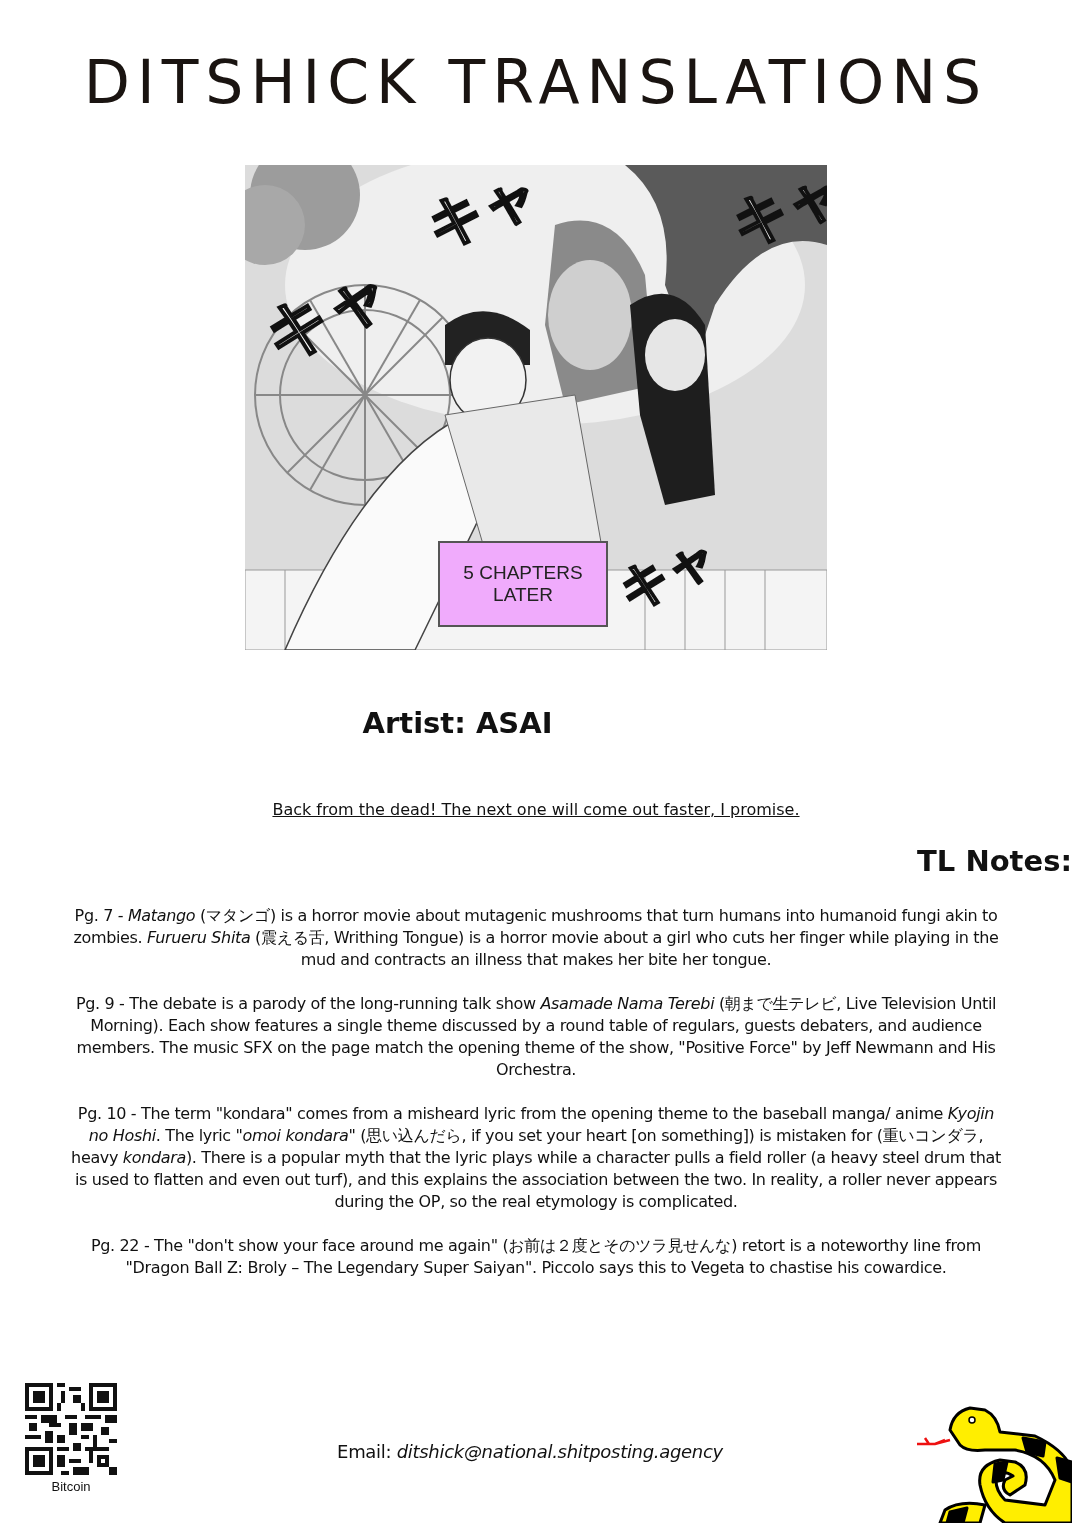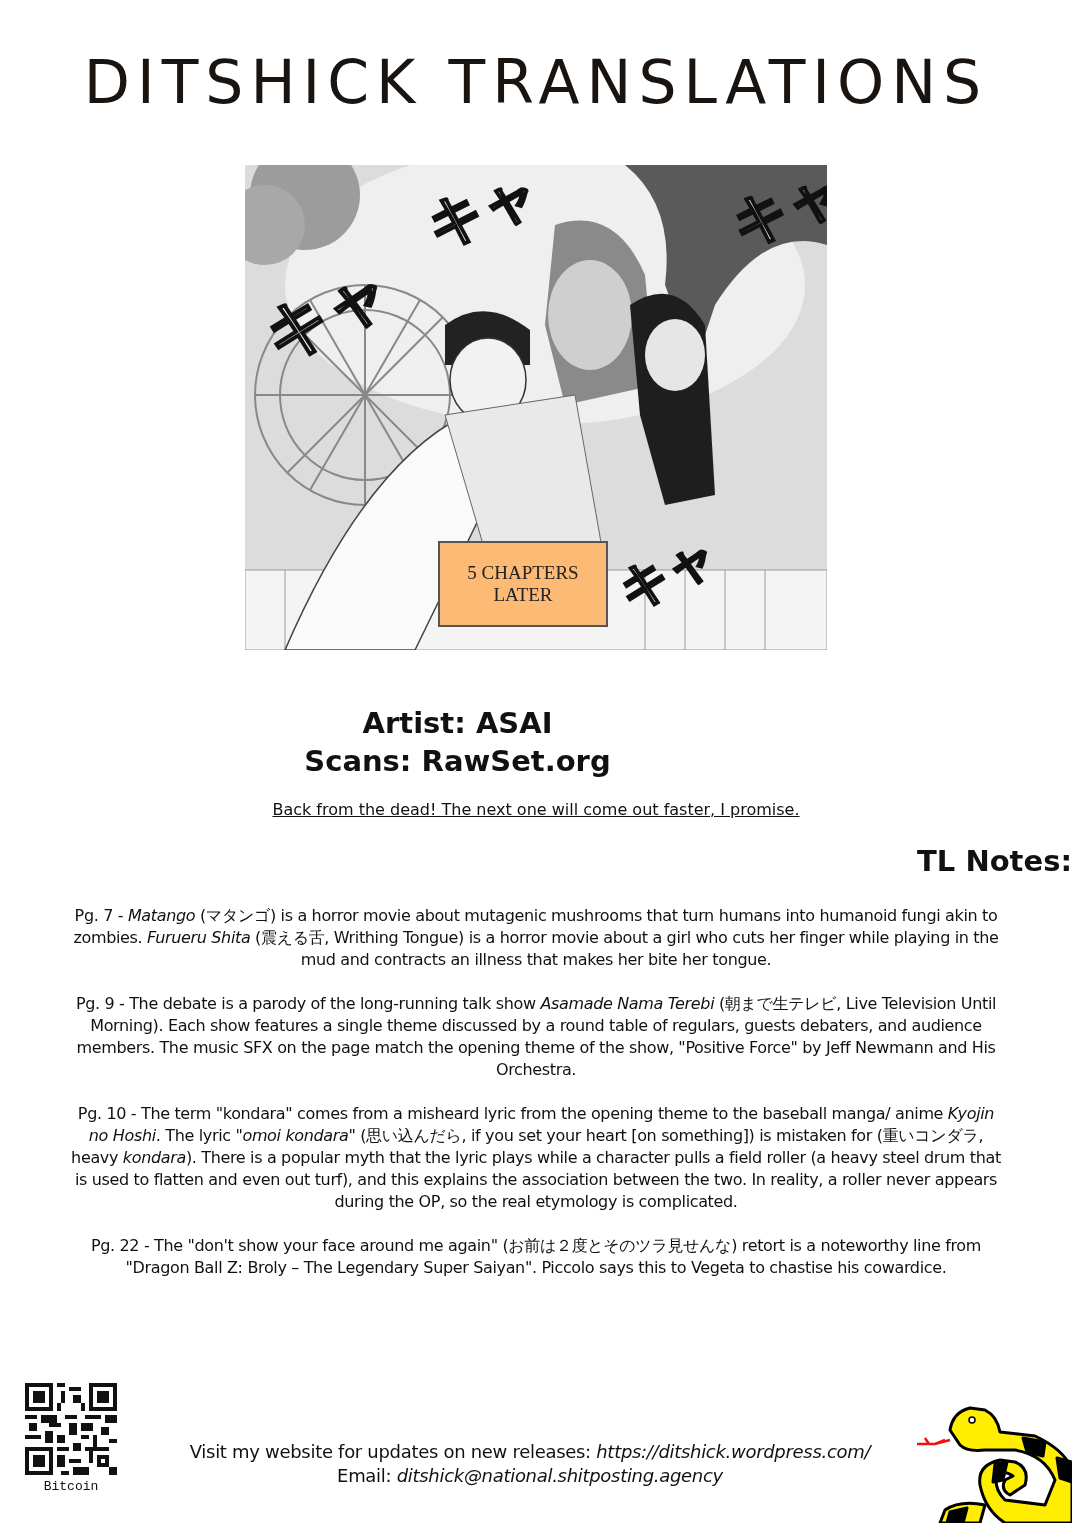--- a/index.html
+++ b/index.html
@@ -9,23 +9,23 @@
     font-family:"DejaVu Sans", sans-serif; font-size:60px; letter-spacing:7px;
     color:#1a1411; font-weight:normal; line-height:72px; transform:scaleY(1.0);
   }
   .manga {
     position:absolute; left:245px; top:165px; width:582px; height:485px;
     background:#d7d7d7; overflow:hidden;
   }
   .manga svg { position:absolute; left:0; top:0; }
   .caption-box {
     position:absolute; left:193px; top:376px; width:170px; height:86px;
-    background:#fdba74; border:2px solid #555; box-sizing:border-box;
+    background:#f0abfc; border:2px solid #555; box-sizing:border-box;
     display:flex; flex-direction:column; align-items:center; justify-content:center;
-    font-family:Liberation Serif, serif; font-size:19px; color:#222; line-height:22px;
+    font-family:Liberation Sans, sans-serif; font-size:19px; color:#222; line-height:22px;
   }
   .credits {
     position:absolute; left:0; top:704px; width:915px; text-align:center;
     font-family:"DejaVu Sans", sans-serif; font-weight:bold; font-size:29px; line-height:38px; color:#111;
   }
   .tagline {
     position:absolute; left:0; top:800px; width:1072px; text-align:center;
     font-family:"DejaVu Sans", sans-serif; font-size:16px; color:#111;text-decoration:underline;
   }
   .notes-heading {
@@ -33,21 +33,21 @@
     font-family:"DejaVu Sans", sans-serif; font-weight:bold; font-size:29px; color:#111;
   }
   .notes {
     position:absolute; left:70px; top:905px; width:932px; text-align:center;
     font-family:"DejaVu Sans", sans-serif; font-size:16px; line-height:22px; color:#111;
     letter-spacing:-0.35px;
   }
   .note { margin:0 0 22px 0; }
   .note i { font-style:italic; }
   .qr { position:absolute; left:25px; top:1383px; width:92px; height:92px; }
-  .qr-label { position:absolute; left:25px; top:1479px; width:92px; text-align:center; font-size:13px; font-family:Liberation Mono, monospace; color:#111; }
+  .qr-label { position:absolute; left:25px; top:1479px; width:92px; text-align:center; font-size:13px; font-family:Liberation Sans, sans-serif; color:#111; }
   .footer {
     position:absolute; left:120px; top:1440px; width:820px; text-align:center;
     font-family:"DejaVu Sans", sans-serif; font-size:18px; line-height:24px; color:#111; letter-spacing:-0.3px;
   }
   .footer i { font-style:italic; }
   .snake { position:absolute; left:905px; top:1400px; width:167px; height:123px; }
 </style>
 </head>
 <body>
 
@@ -105,21 +105,20 @@
     </g>
   </svg>
   <div class="caption-box">
     <span>5 CHAPTERS</span>
     <span>LATER</span>
   </div>
 </div>
 
 <div class="credits">
   <div>Artist: ASAI</div>
-  <div>Scans: RawSet.org</div>
 </div>
 
 <div class="tagline">Back from the dead! The next one will come out faster, I promise.</div>
 
 <div class="notes-heading">TL Notes:</div>
 
 <div class="notes">
   <p class="note"><span>Pg. 7 - </span><i>Matango</i><span> (マタンゴ) is a horror movie about mutagenic mushrooms that turn humans into humanoid fungi akin to zombies. </span><i>Furueru Shita</i><span> (震える舌, Writhing Tongue) is a horror movie about a girl who cuts her finger while playing in the mud and contracts an illness that makes her bite her tongue.</span></p>
   <p class="note"><span>Pg. 9 - The debate is a parody of the long-running talk show </span><i>Asamade Nama Terebi</i><span> (朝まで生テレビ, Live Television Until Morning). Each show features a single theme discussed by a round table of regulars, guests debaters, and audience members. The music SFX on the page match the opening theme of the show, "Positive Force" by Jeff Newmann and His Orchestra.</span></p>
   <p class="note"><span>Pg. 10 - The term "kondara" comes from a misheard lyric from the opening theme to the baseball manga/ anime </span><i>Kyojin no Hoshi</i><span>. The lyric "</span><i>omoi kondara</i><span>" (思い込んだら, if you set your heart [on something]) is mistaken for (重いコンダラ, heavy </span><i>kondara</i><span>). There is a popular myth that the lyric plays while a character pulls a field roller (a heavy steel drum that is used to flatten and even out turf), and this explains the association between the two. In reality, a roller never appears during the OP, so the real etymology is complicated.</span></p>
@@ -169,21 +168,20 @@
       <rect x="18" y="18" width="3" height="3"></rect>
       <rect x="19" y="19" width="1" height="1" fill="#fff"></rect>
     <rect x="12" y="21" width="4" height="2"></rect>
       <rect x="21" y="21" width="2" height="2"></rect>
       <rect x="9" y="22" width="2" height="1"></rect>
   </g>
 </svg>
 <div class="qr-label">Bitcoin</div>
 
 <div class="footer">
-  <div><span>Visit my website for updates on new releases: </span><i>https://ditshick.wordpress.com/</i></div>
   <div><span>Email: </span><i>ditshick@national.shitposting.agency</i></div>
 </div>
 
 <svg class="snake" viewBox="0 0 167 123">
   <g stroke="#000" stroke-width="3" stroke-linejoin="round">
     <path d="M45 30 Q48 12 65 8 L80 10 Q92 16 95 32 L130 36 Q160 50 167 70 L167 123 L100 123 Q80 110 75 85 Q72 65 95 60 L110 62 Q125 68 120 85 L105 95 Q95 90 100 80 L108 76 Q100 70 92 74 Q88 88 100 100 L140 105 L150 80 Q140 55 110 50 L80 50 Q62 52 55 45 Z" fill="#ffee00"></path>
     <path d="M118 38 L140 42 L138 56 L122 52 Z" fill="#000"></path>
     <path d="M90 64 L102 62 L98 80 L88 82 Z" fill="#000"></path>
     <path d="M152 58 L167 62 L167 82 L155 78 Z" fill="#000"></path>
     <path d="M40 110 Q55 100 80 105 L75 123 L35 123 Z" fill="#ffee00"></path>

